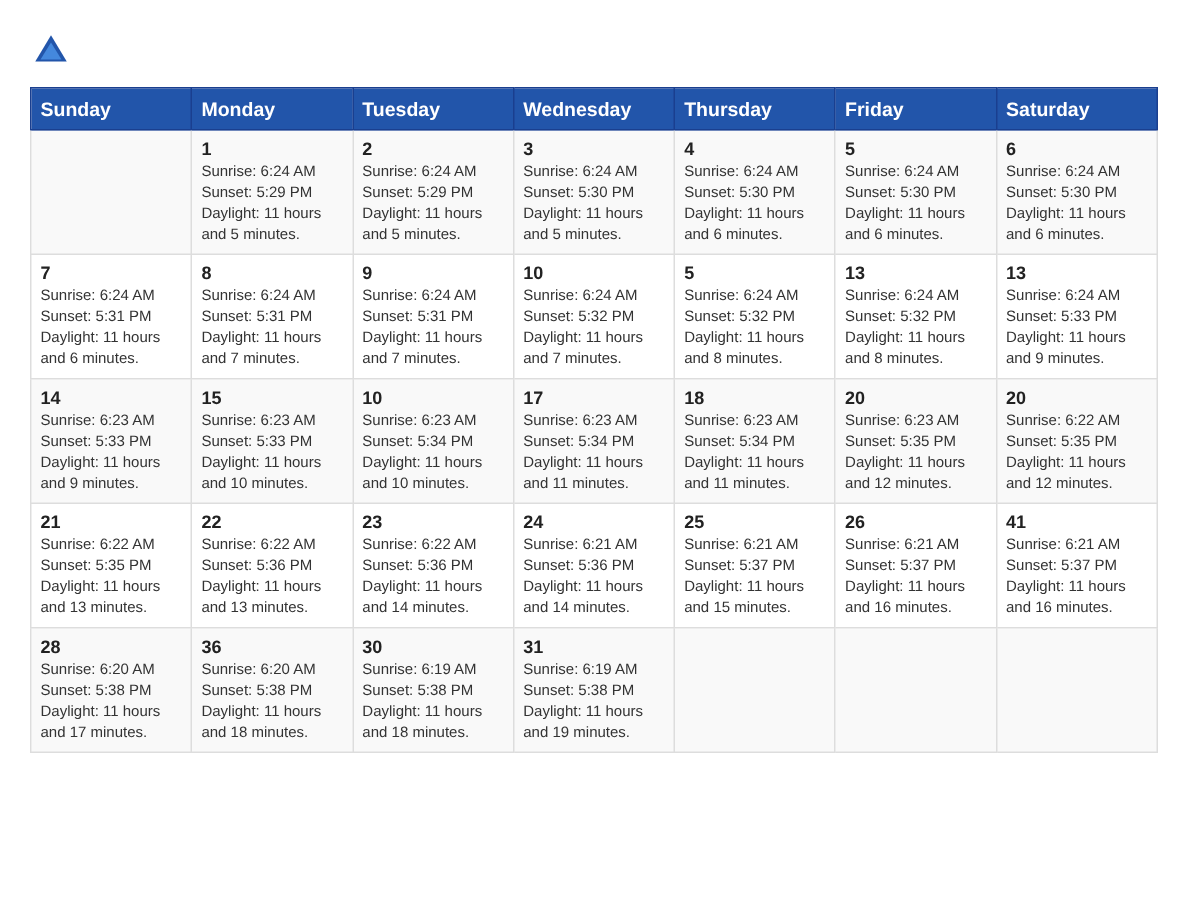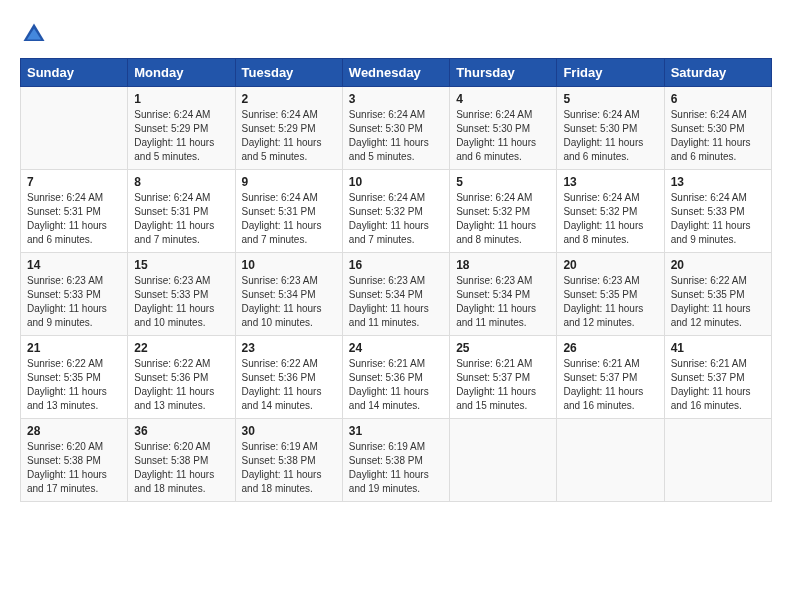--- a/index.html
+++ b/index.html
@@ -185,21 +185,21 @@
         </td>
         <td>
           <div class="day-num">15</div>
           <div class="day-detail">Sunrise: 6:23 AM<br>Sunset: 5:33 PM<br>Daylight: 11 hours and 10 minutes.</div>
         </td>
         <td>
           <div class="day-num">10</div>
           <div class="day-detail">Sunrise: 6:23 AM<br>Sunset: 5:34 PM<br>Daylight: 11 hours and 10 minutes.</div>
         </td>
         <td>
-          <div class="day-num">16</div>
+          <div class="day-num">17</div>
           <div class="day-detail">Sunrise: 6:23 AM<br>Sunset: 5:34 PM<br>Daylight: 11 hours and 11 minutes.</div>
         </td>
         <td>
           <div class="day-num">18</div>
           <div class="day-detail">Sunrise: 6:23 AM<br>Sunset: 5:34 PM<br>Daylight: 11 hours and 11 minutes.</div>
         </td>
         <td>
           <div class="day-num">20</div>
           <div class="day-detail">Sunrise: 6:23 AM<br>Sunset: 5:35 PM<br>Daylight: 11 hours and 12 minutes.</div>
         </td>

